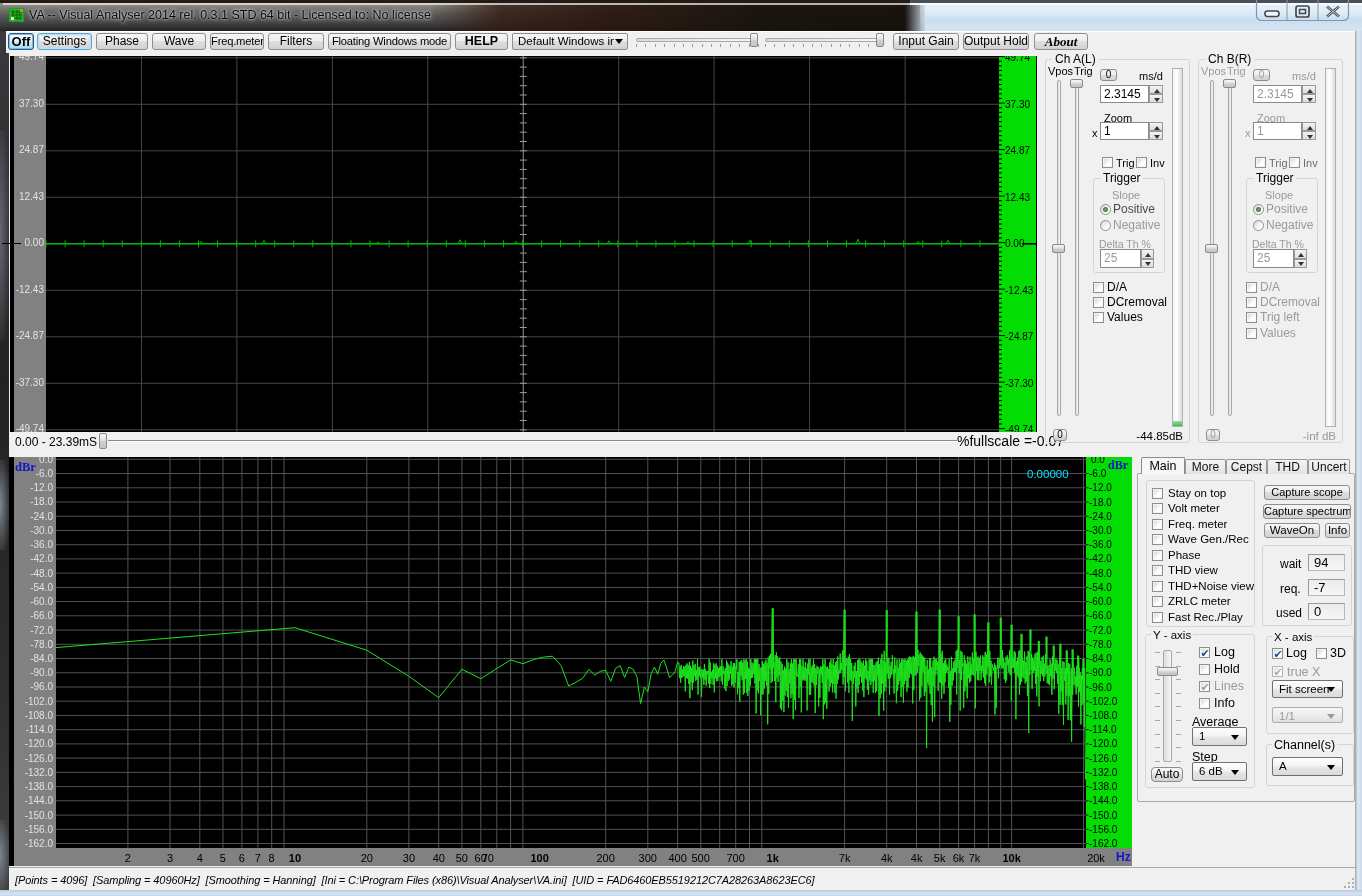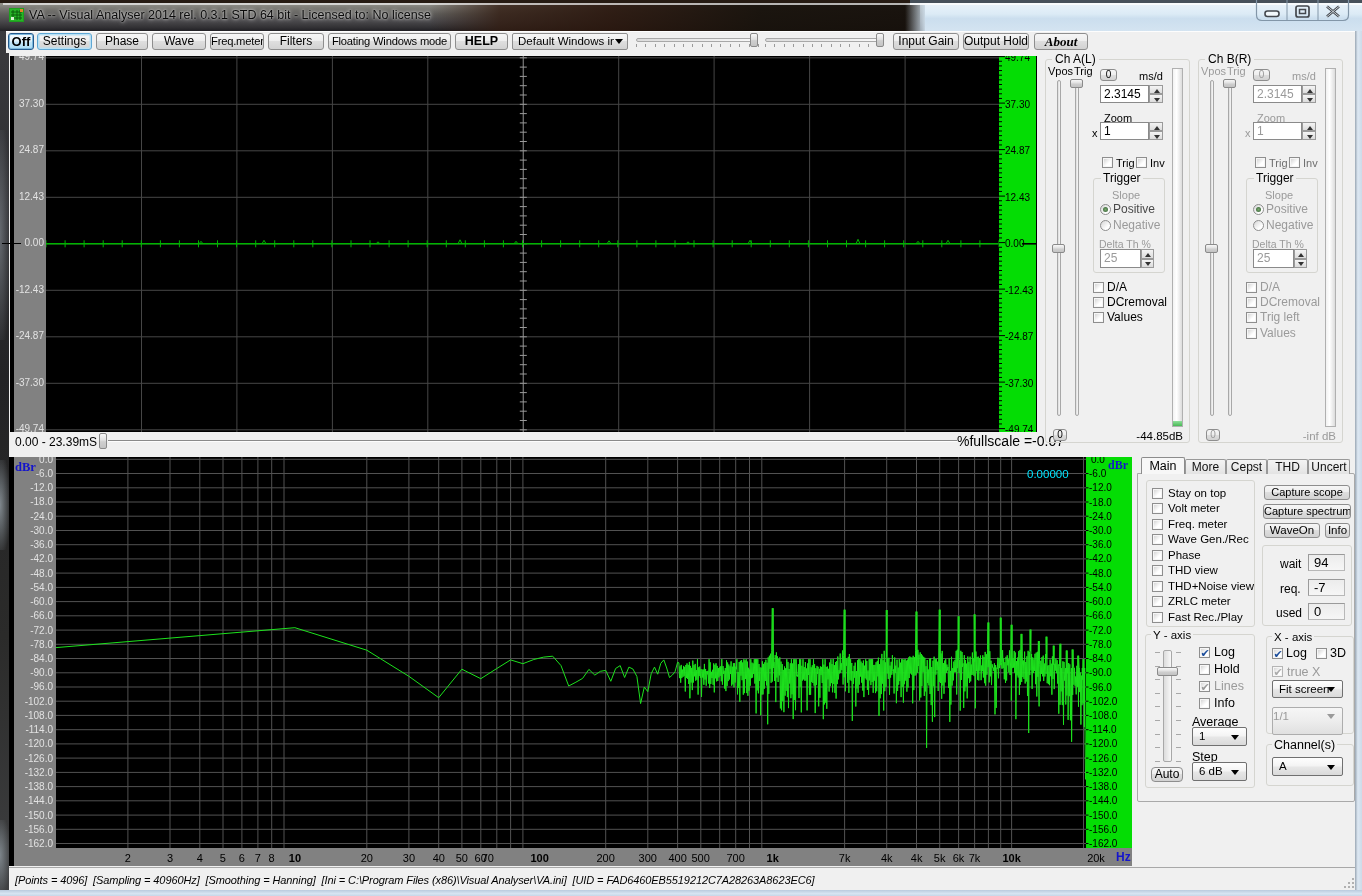--- a/index.html
+++ b/index.html
@@ -721,21 +721,21 @@
 <div class="cb" style="left:1272px;top:648px;width:11px;height:11px;"></div>
 <div class="lbl" style="left:1273.5px;top:649px;font-size:11px;color:#1e4f9c;line-height:10px">✔</div>
 <div class="lbl" style="left:1286px;top:647px;font-size:12.5px">Log</div>
 <div class="cb" style="left:1316px;top:648px;width:11px;height:11px;"></div>
 <div class="lbl" style="left:1330px;top:647px;font-size:12.5px">3D</div>
 <div class="cb" style="left:1272px;top:666px;width:11px;height:11px;border-color:#b5b5b5"></div>
 <div class="lbl" style="left:1273.5px;top:667px;font-size:11px;color:#ababab;line-height:10px">✔</div>
 <div class="lbl" style="left:1287px;top:665.5px;font-size:12.5px;color:#9a9a9a">true X</div>
 <div class="combo" style="left:1272px;top:680px;width:71px;height:18px;background:linear-gradient(#fefefe,#f4f4f4 45%,#e6e6e6 55%,#dadada);border-color:#707070;color:#000;line-height:16px;padding-left:6px;font-size:11.5px">Fit screen</div>
 <div class="carrow" style="left:1327px;top:687.0px;border-top-color:#000"></div>
-<div class="combo" style="left:1272px;top:707px;width:71px;height:28px;background:linear-gradient(#f6f6f6,#ededed 50%,#e0e0e0);border-color:#adadad;color:#9a9a9a;line-height:16px;font-size:11.5px">1/1</div>
+<div class="combo" style="left:1272px;top:707px;width:71px;height:16px;background:linear-gradient(#f6f6f6,#ededed 50%,#e0e0e0);border-color:#adadad;color:#9a9a9a;line-height:16px;padding-left:6px;font-size:11.5px">1/1</div>
 <div class="carrow" style="left:1327px;top:714.0px;border-top-color:#9a9a9a"></div>
 <div class="gb" style="left:1266px;top:744px;width:88px;height:42px;"></div>
 <div class="lbl" style="left:1272px;top:738.5px;font-size:12.5px;background:#f0f0f0;padding:0 2px">Channel(s)</div>
 <div class="combo" style="left:1272px;top:757px;width:71px;height:19px;background:linear-gradient(#fefefe,#f4f4f4 45%,#e6e6e6 55%,#dadada);border-color:#707070;color:#000;line-height:17px;padding-left:6px;font-size:11.5px">A</div>
 <div class="carrow" style="left:1327px;top:764.5px;border-top-color:#000"></div>
 <div style="left:9px;top:867px;width:1346px;height:1px;background:#a8a8a8"></div>
 <div style="left:9px;top:868px;width:1346px;height:22px;background:#f0f0f0"></div>
 <div class="lbl" style="left:15px;top:874px;font-size:11px;font-style:italic;letter-spacing:-0.1px">[Points = 4096]&nbsp; [Sampling = 40960Hz]&nbsp; [Smoothing = Hanning]&nbsp; [Ini = C:\Program Files (x86)\Visual Analyser\VA.ini]&nbsp; [UID = FAD6460EB5519212C7A28263A8623EC6]</div>
 <svg width="10" height="10" style="left:1344px;top:878px">
     <rect x="8" y="0" width="2" height="2" fill="#b0b0b0"></rect>

